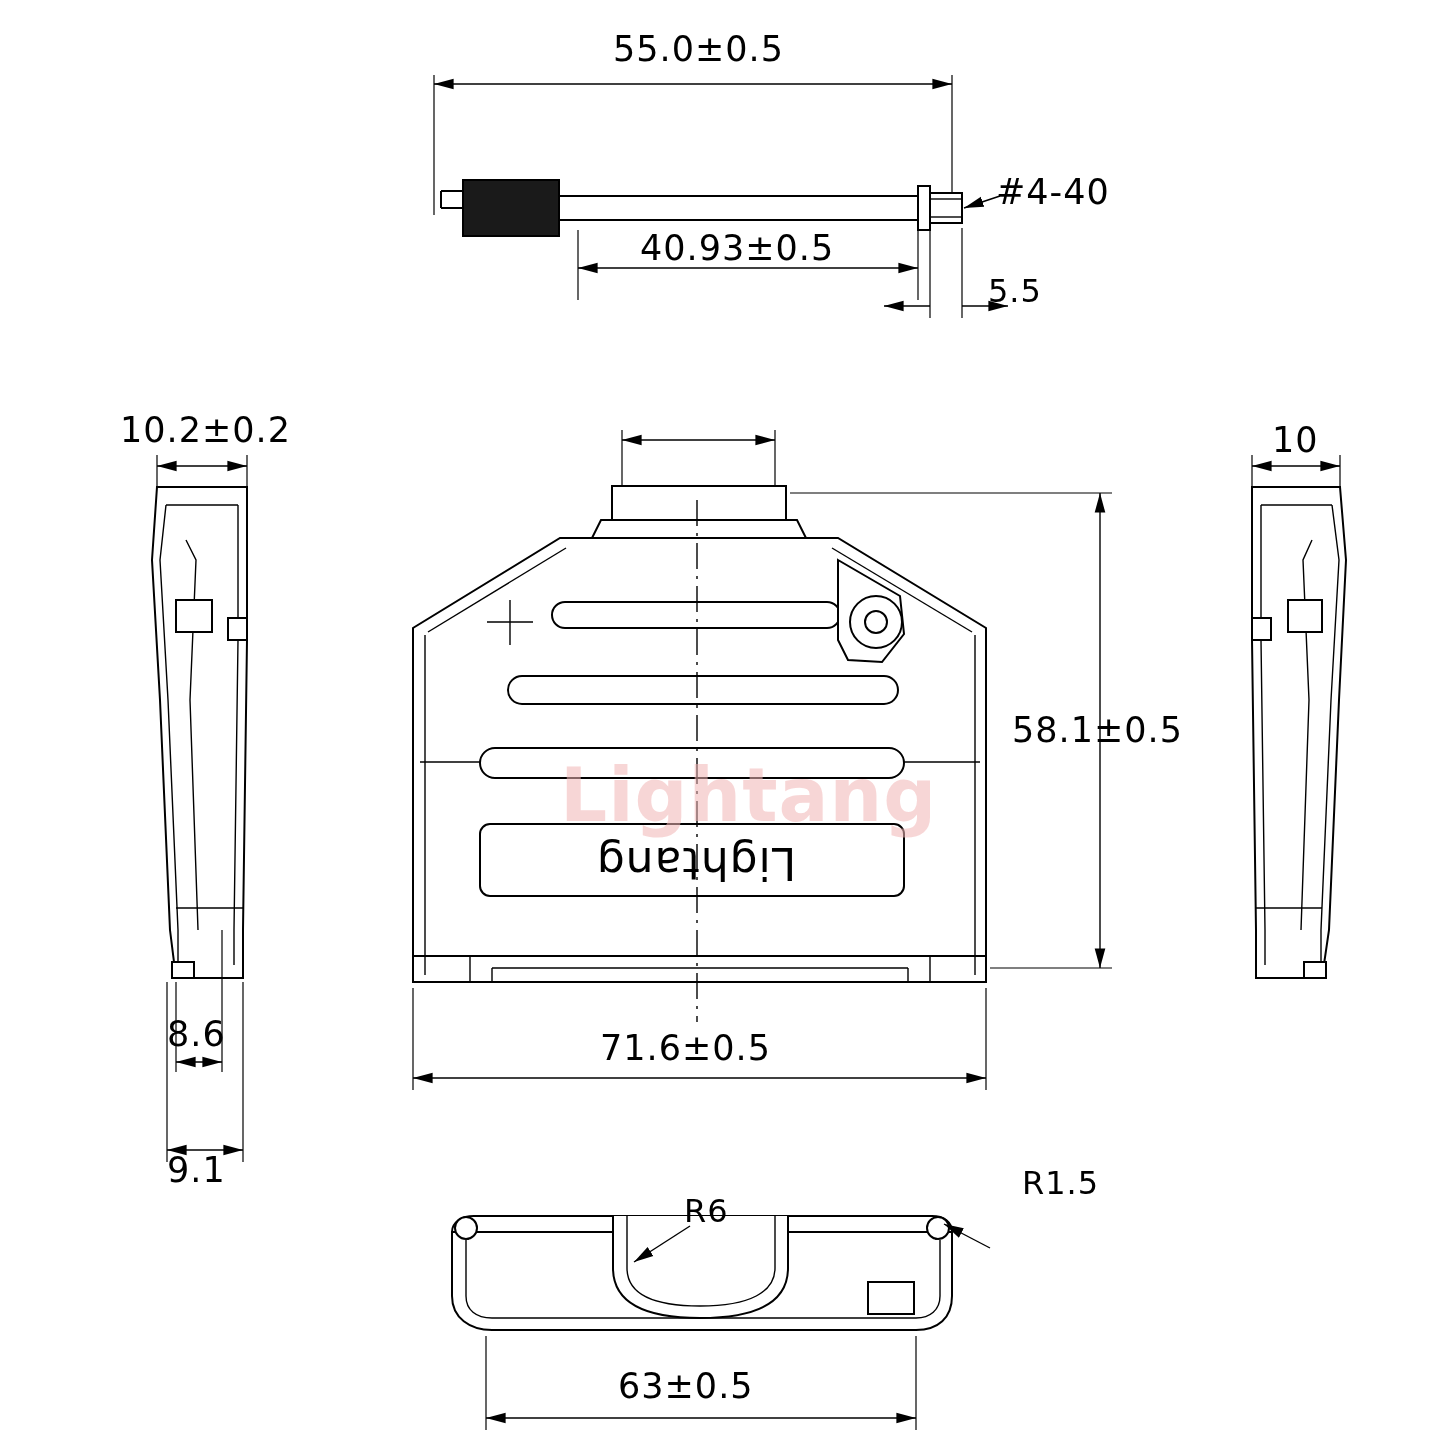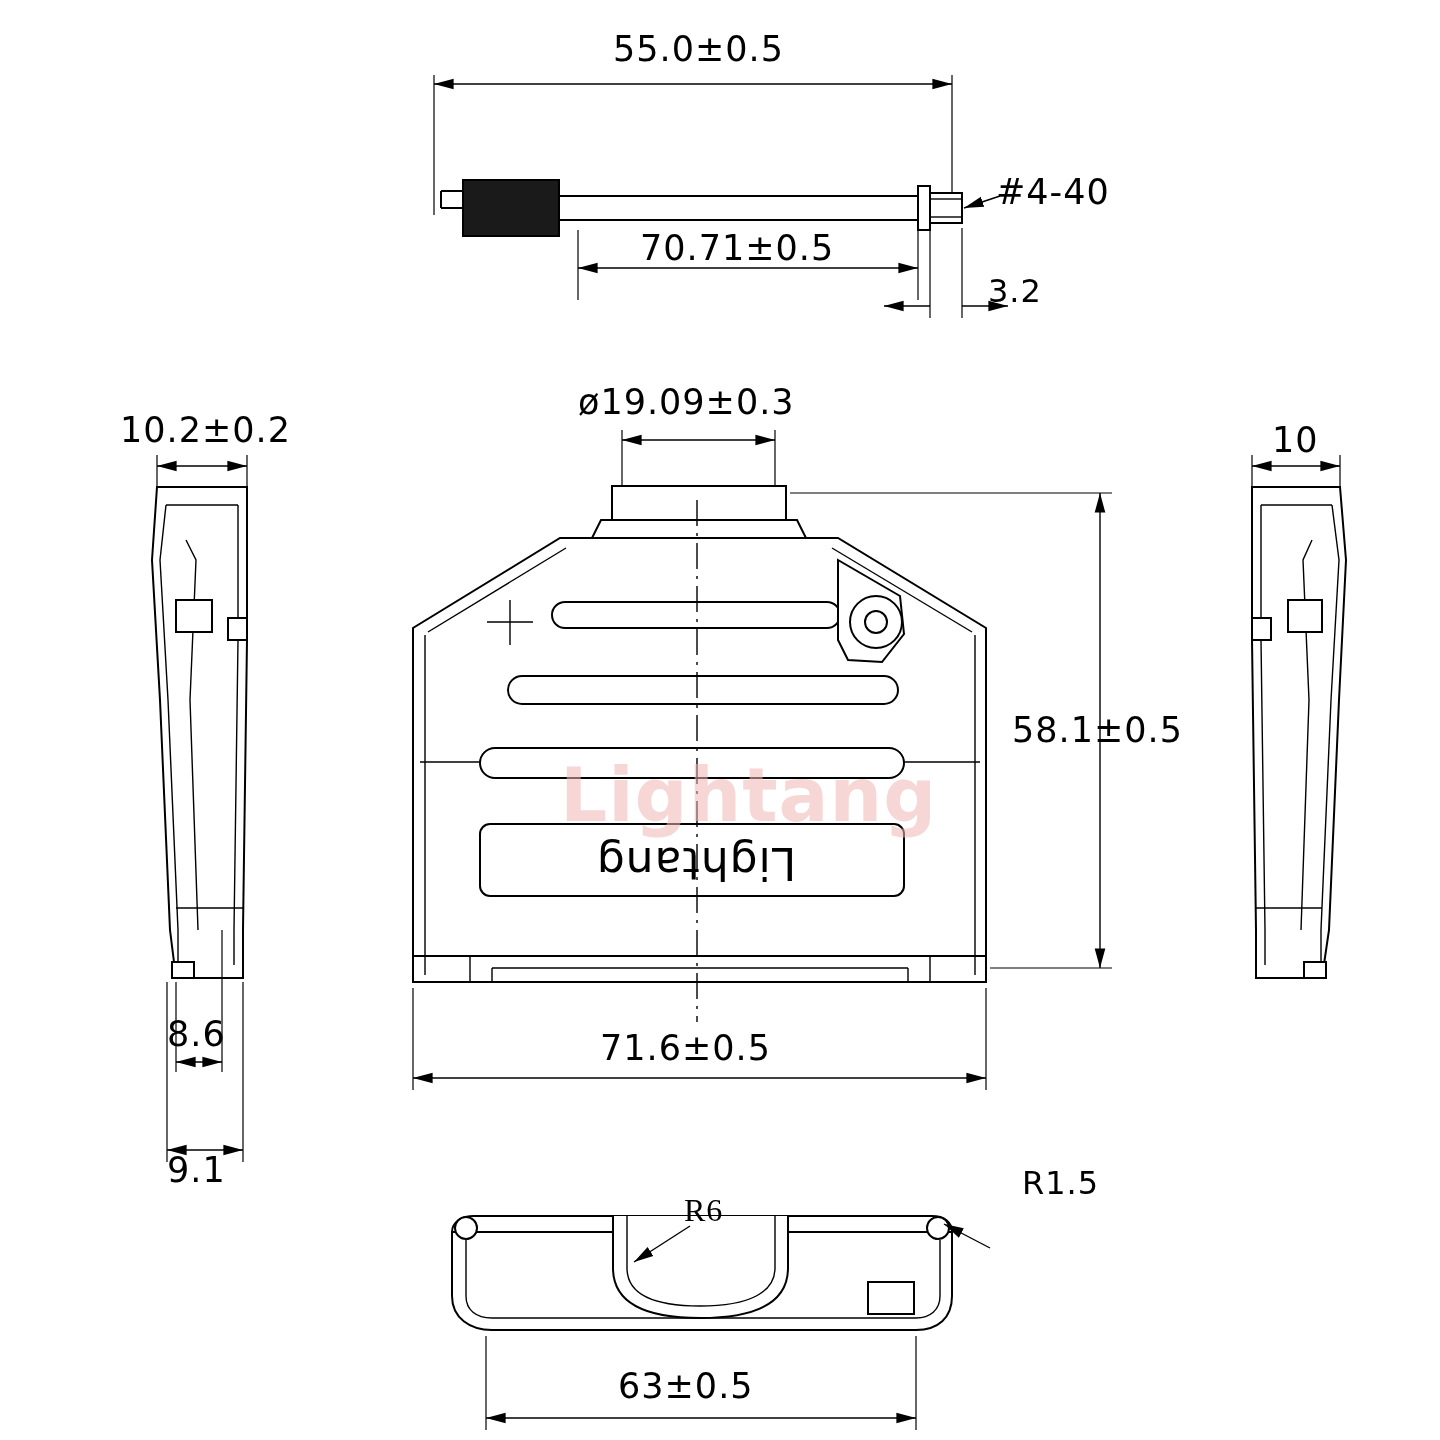--- a/index.html
+++ b/index.html
@@ -176,31 +176,30 @@
       <line class="ln-ext" x1="916" y1="1336" x2="916" y2="1430"></line>
       <line class="ln-thin" x1="486" y1="1418" x2="916" y2="1418" marker-start="url(#arrR)" marker-end="url(#arrL)"></line>
     </g>
   </svg>
 
   <div class="wm" style="left:560px;top:752px;">Lightang</div>
 
   <div class="lbl-flip" style="position:absolute;left:586px;top:838px;width:220px;text-align:center;font-size:44px;letter-spacing:1px;">Lightang</div>
 
   <div class="dim dim-lg" style="left:613px;top:29px;">55.0±0.5</div>
-  <div class="dim dim-lg" style="left:640px;top:228px;">70.71±0.5</div>
+  <div class="dim dim-lg" style="left:640px;top:228px;">40.93±0.5</div>
   <div class="dim dim-lg" style="left:996px;top:172px;">#4-40</div>
-  <div class="dim dim-md" style="left:988px;top:272px;">3.2</div>
-
-  <div class="dim dim-lg" style="left:578px;top:382px;">ø19.09±0.3</div>
+  <div class="dim dim-md" style="left:988px;top:272px;">5.5</div>
+
   <div class="dim dim-lg" style="left:1012px;top:710px;">58.1±0.5</div>
   <div class="dim dim-lg" style="left:600px;top:1028px;">71.6±0.5</div>
 
   <div class="dim dim-lg" style="left:104px;top:410px;margin-left:16px;">10.2±0.2</div>
   <div class="dim dim-lg" style="left:167px;top:1014px;">8.6</div>
   <div class="dim dim-lg" style="left:167px;top:1150px;">9.1</div>
 
   <div class="dim dim-lg" style="left:1272px;top:420px;text-align:center;">10</div>
 
-  <div class="dim dim-md" style="left:684px;top:1192px;font-family:Liberation Serif, serif;">R6</div>
+  <div class="dim dim-md" style="left:684px;top:1192px;">R6</div>
   <div class="dim dim-md" style="left:996px;top:1164px;margin-left:26px;">R1.5</div>
   <div class="dim dim-lg" style="left:618px;top:1366px;">63±0.5</div>
 
 </div>
 
 </body></html>

